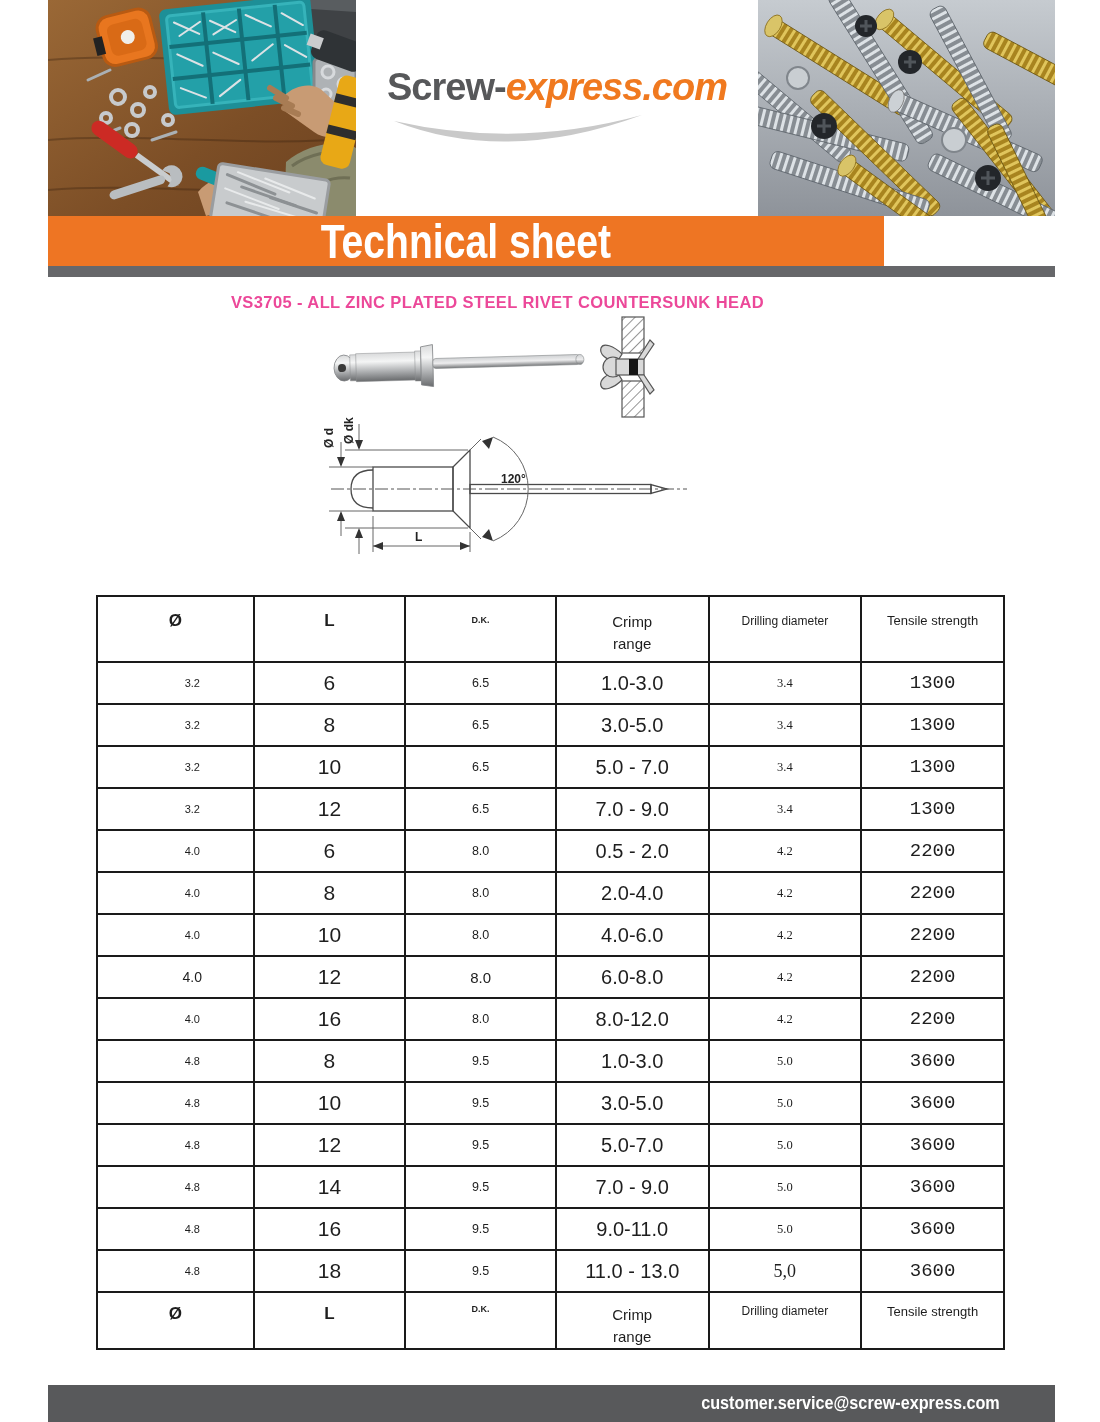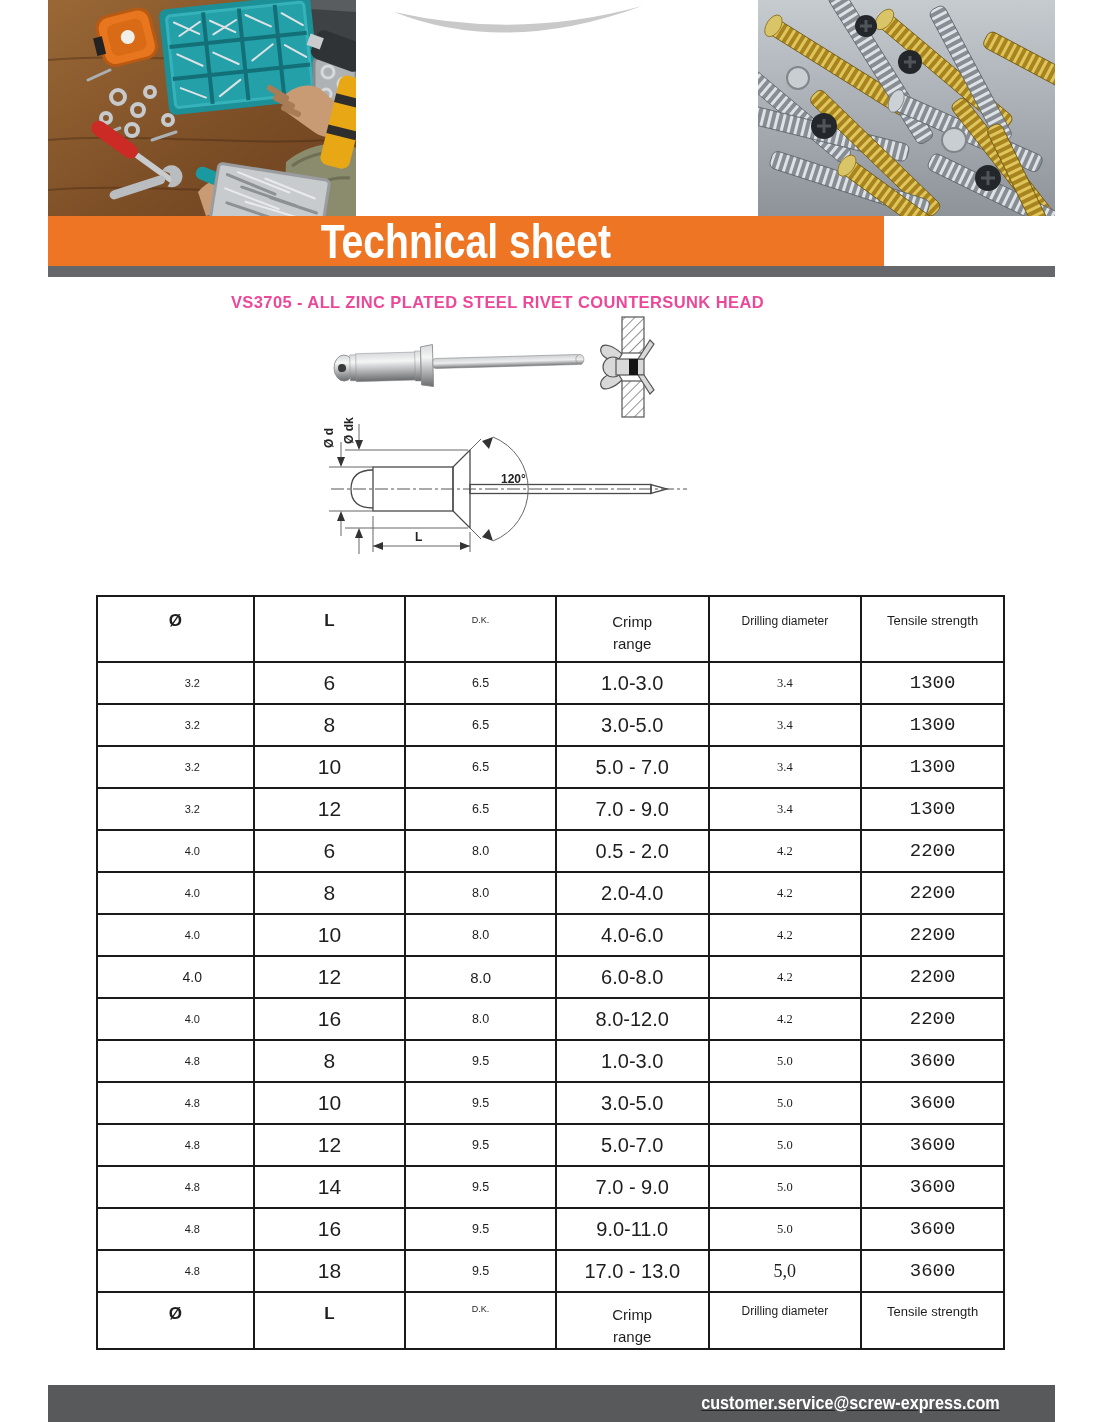--- a/index.html
+++ b/index.html
@@ -44,38 +44,38 @@
   .spec-table{position:absolute;left:96px;top:595px;width:909px;border-collapse:collapse;
               table-layout:fixed;}
   .spec-table th,.spec-table td{border:2px solid #1A1A1A;text-align:center;padding:0;
               overflow:hidden;color:#1e1e1e;}
   .spec-table tr{height:42px;}
   .spec-table tr.head-row{height:66px;}
   .spec-table tr.foot-row{height:52px;}
   .spec-table th{vertical-align:top;padding-top:14px;font-weight:400;}
   .spec-table tr.foot-row th{padding-top:11px;}
   .spec-table th:nth-child(1),.spec-table th:nth-child(2){font-size:17px;font-weight:700;}
-  .spec-table th:nth-child(3){font-size:9px;font-weight:400;padding-top:18px;}
+  .spec-table th:nth-child(3){font-size:9px;font-weight:700;padding-top:18px;}
   .spec-table th:nth-child(4){font-size:15px;padding-left:42px;padding-right:42px;line-height:1.45;}
   .spec-table th:nth-child(5){font-size:12px;padding-top:17px;}
   .spec-table th:nth-child(6){font-size:13px;padding-top:16px;}
   .spec-table td:nth-child(1){font-size:11px;padding-left:34px;}
   .spec-table td:nth-child(2){font-size:21px;}
   .spec-table td:nth-child(3){font-size:12.5px;}
   .spec-table td:nth-child(4){font-size:20px;}
   .spec-table td:nth-child(5){font-size:12.5px;font-family:Liberation Serif, serif;}
   .spec-table td:nth-child(6){font-size:19px;font-family:Liberation Mono, monospace;}
   
   .spec-table tbody tr:nth-child(9) td:nth-child(1){font-size:14px;}
   .spec-table tbody tr:nth-child(9) td:nth-child(3){font-size:15px;}
   .spec-table tbody tr:nth-child(16) td:nth-child(5){font-size:18px;}
 
   
   .footer-bar{position:absolute;left:48px;top:1385px;width:1007px;height:37px;background:#58595B;
-              display:flex;align-items:center;justify-content:flex-end;padding-right:55px;box-sizing:border-box;text-decoration:underline;}
+              display:flex;align-items:center;justify-content:flex-end;padding-right:55px;box-sizing:border-box;}
   .footer-bar span{color:#fff;font-weight:700;font-size:18px;white-space:nowrap;
                    transform:scaleX(0.9);transform-origin:right center;}
 </style>
 </head>
 <body>
 
 <div class="page">
 
   <div class="photo photo-left">
     <svg width="308" height="216" viewBox="0 0 308 216">
@@ -195,20 +195,21 @@
       </g>
 
       <g transform="rotate(20 290 52)">
         <rect x="264" y="36" width="52" height="30" rx="8" fill="#2f3336"></rect>
         <rect x="258" y="44" width="14" height="12" fill="#caccce"></rect>
       </g>
     </svg>
   </div>
 
   <div class="logo-area">
+    <div class="logo-text"><span class="logo-gray">Screw-</span><span class="logo-orange">express.com</span></div>
     <svg class="swoosh" width="262" height="42" viewBox="0 0 262 42">
       <path d="M8,10 Q120,54 256,4 Q132,38 8,10 Z" fill="#c9c9c9"></path>
     </svg>
   </div>
 
   <div class="photo photo-right">
     <svg width="297" height="216" viewBox="0 0 297 216">
       <defs>
         <linearGradient id="sbg" x1="0" y1="0" x2="0" y2="1">
           <stop offset="0" stop-color="#c6cbd0"></stop>
@@ -522,21 +523,21 @@
           <td>16</td>
           <td>9.5</td>
           <td>9.0-11.0</td>
           <td>5.0</td>
           <td>3600</td>
         </tr>
         <tr>
           <td>4.8</td>
           <td>18</td>
           <td>9.5</td>
-          <td>17.0 - 13.0</td>
+          <td>11.0 - 13.0</td>
           <td>5,0</td>
           <td>3600</td>
         </tr>
         <tr class="foot-row">
           <th>Ø</th>
           <th>L</th>
           <th>D.K.</th>
           <th>Crimp range</th>
           <th>Drilling diameter</th>
           <th>Tensile strength</th>

